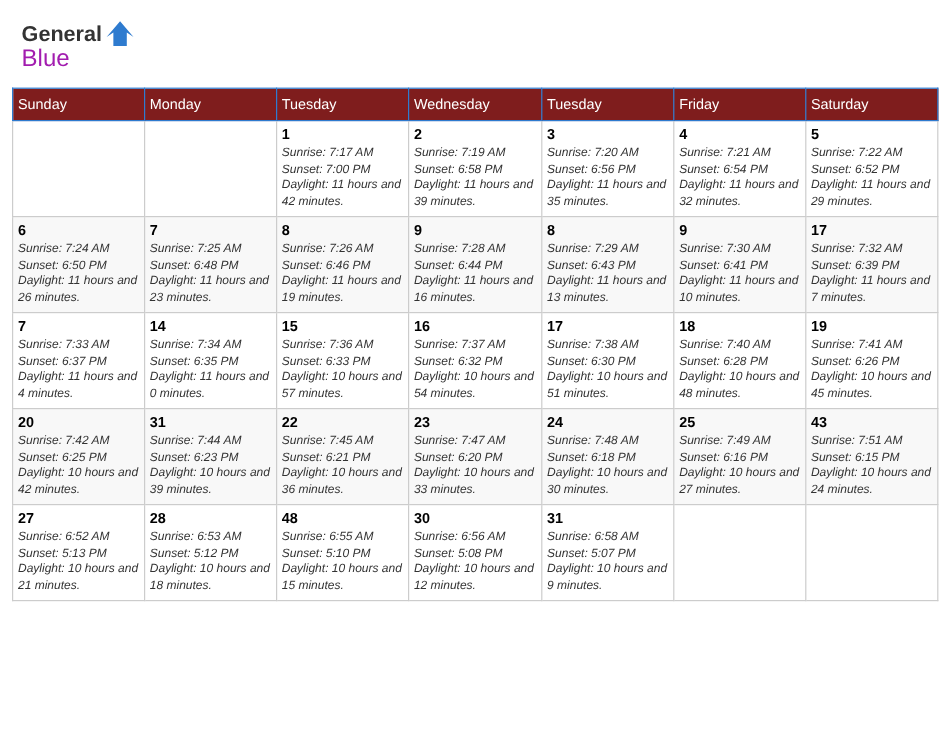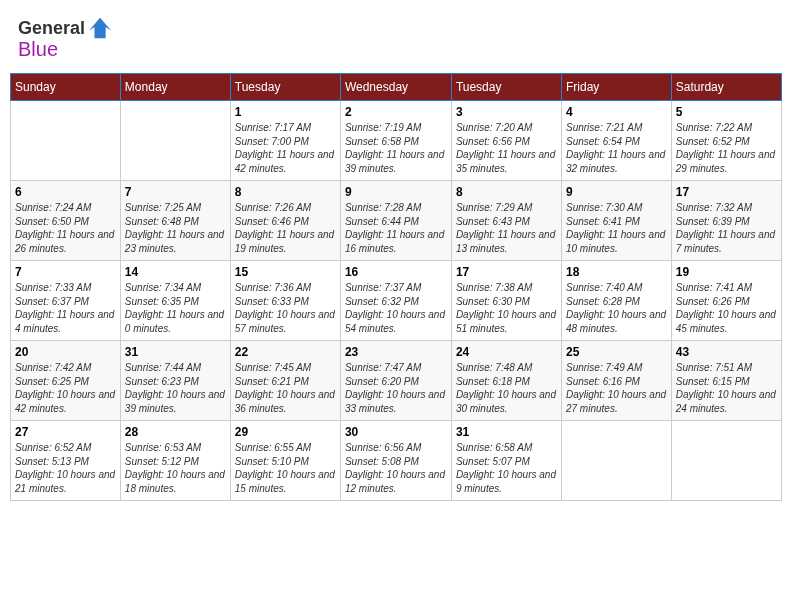--- a/index.html
+++ b/index.html
@@ -151,20 +151,20 @@
         <td><span class="day-num">31</span><span class="day-info">Sunrise: 7:44 AM<br>Sunset: 6:23 PM<br>Daylight: 10 hours and 39 minutes.</span></td>
         <td><span class="day-num">22</span><span class="day-info">Sunrise: 7:45 AM<br>Sunset: 6:21 PM<br>Daylight: 10 hours and 36 minutes.</span></td>
         <td><span class="day-num">23</span><span class="day-info">Sunrise: 7:47 AM<br>Sunset: 6:20 PM<br>Daylight: 10 hours and 33 minutes.</span></td>
         <td><span class="day-num">24</span><span class="day-info">Sunrise: 7:48 AM<br>Sunset: 6:18 PM<br>Daylight: 10 hours and 30 minutes.</span></td>
         <td><span class="day-num">25</span><span class="day-info">Sunrise: 7:49 AM<br>Sunset: 6:16 PM<br>Daylight: 10 hours and 27 minutes.</span></td>
         <td><span class="day-num">43</span><span class="day-info">Sunrise: 7:51 AM<br>Sunset: 6:15 PM<br>Daylight: 10 hours and 24 minutes.</span></td>
       </tr>
       <tr>
         <td><span class="day-num">27</span><span class="day-info">Sunrise: 6:52 AM<br>Sunset: 5:13 PM<br>Daylight: 10 hours and 21 minutes.</span></td>
         <td><span class="day-num">28</span><span class="day-info">Sunrise: 6:53 AM<br>Sunset: 5:12 PM<br>Daylight: 10 hours and 18 minutes.</span></td>
-        <td><span class="day-num">29</span><span class="day-info">Sunrise: 6:55 AM<br>Sunset: 5:10 PM<br>Daylight: 10 hours and 15 minutes.</span></td>
+        <td><span class="day-num">48</span><span class="day-info">Sunrise: 6:55 AM<br>Sunset: 5:10 PM<br>Daylight: 10 hours and 15 minutes.</span></td>
         <td><span class="day-num">30</span><span class="day-info">Sunrise: 6:56 AM<br>Sunset: 5:08 PM<br>Daylight: 10 hours and 12 minutes.</span></td>
         <td><span class="day-num">31</span><span class="day-info">Sunrise: 6:58 AM<br>Sunset: 5:07 PM<br>Daylight: 10 hours and 9 minutes.</span></td>
         <td class="empty-cell"></td>
         <td class="empty-cell"></td>
       </tr>
     </tbody>
 </table>
 
 </body></html>

